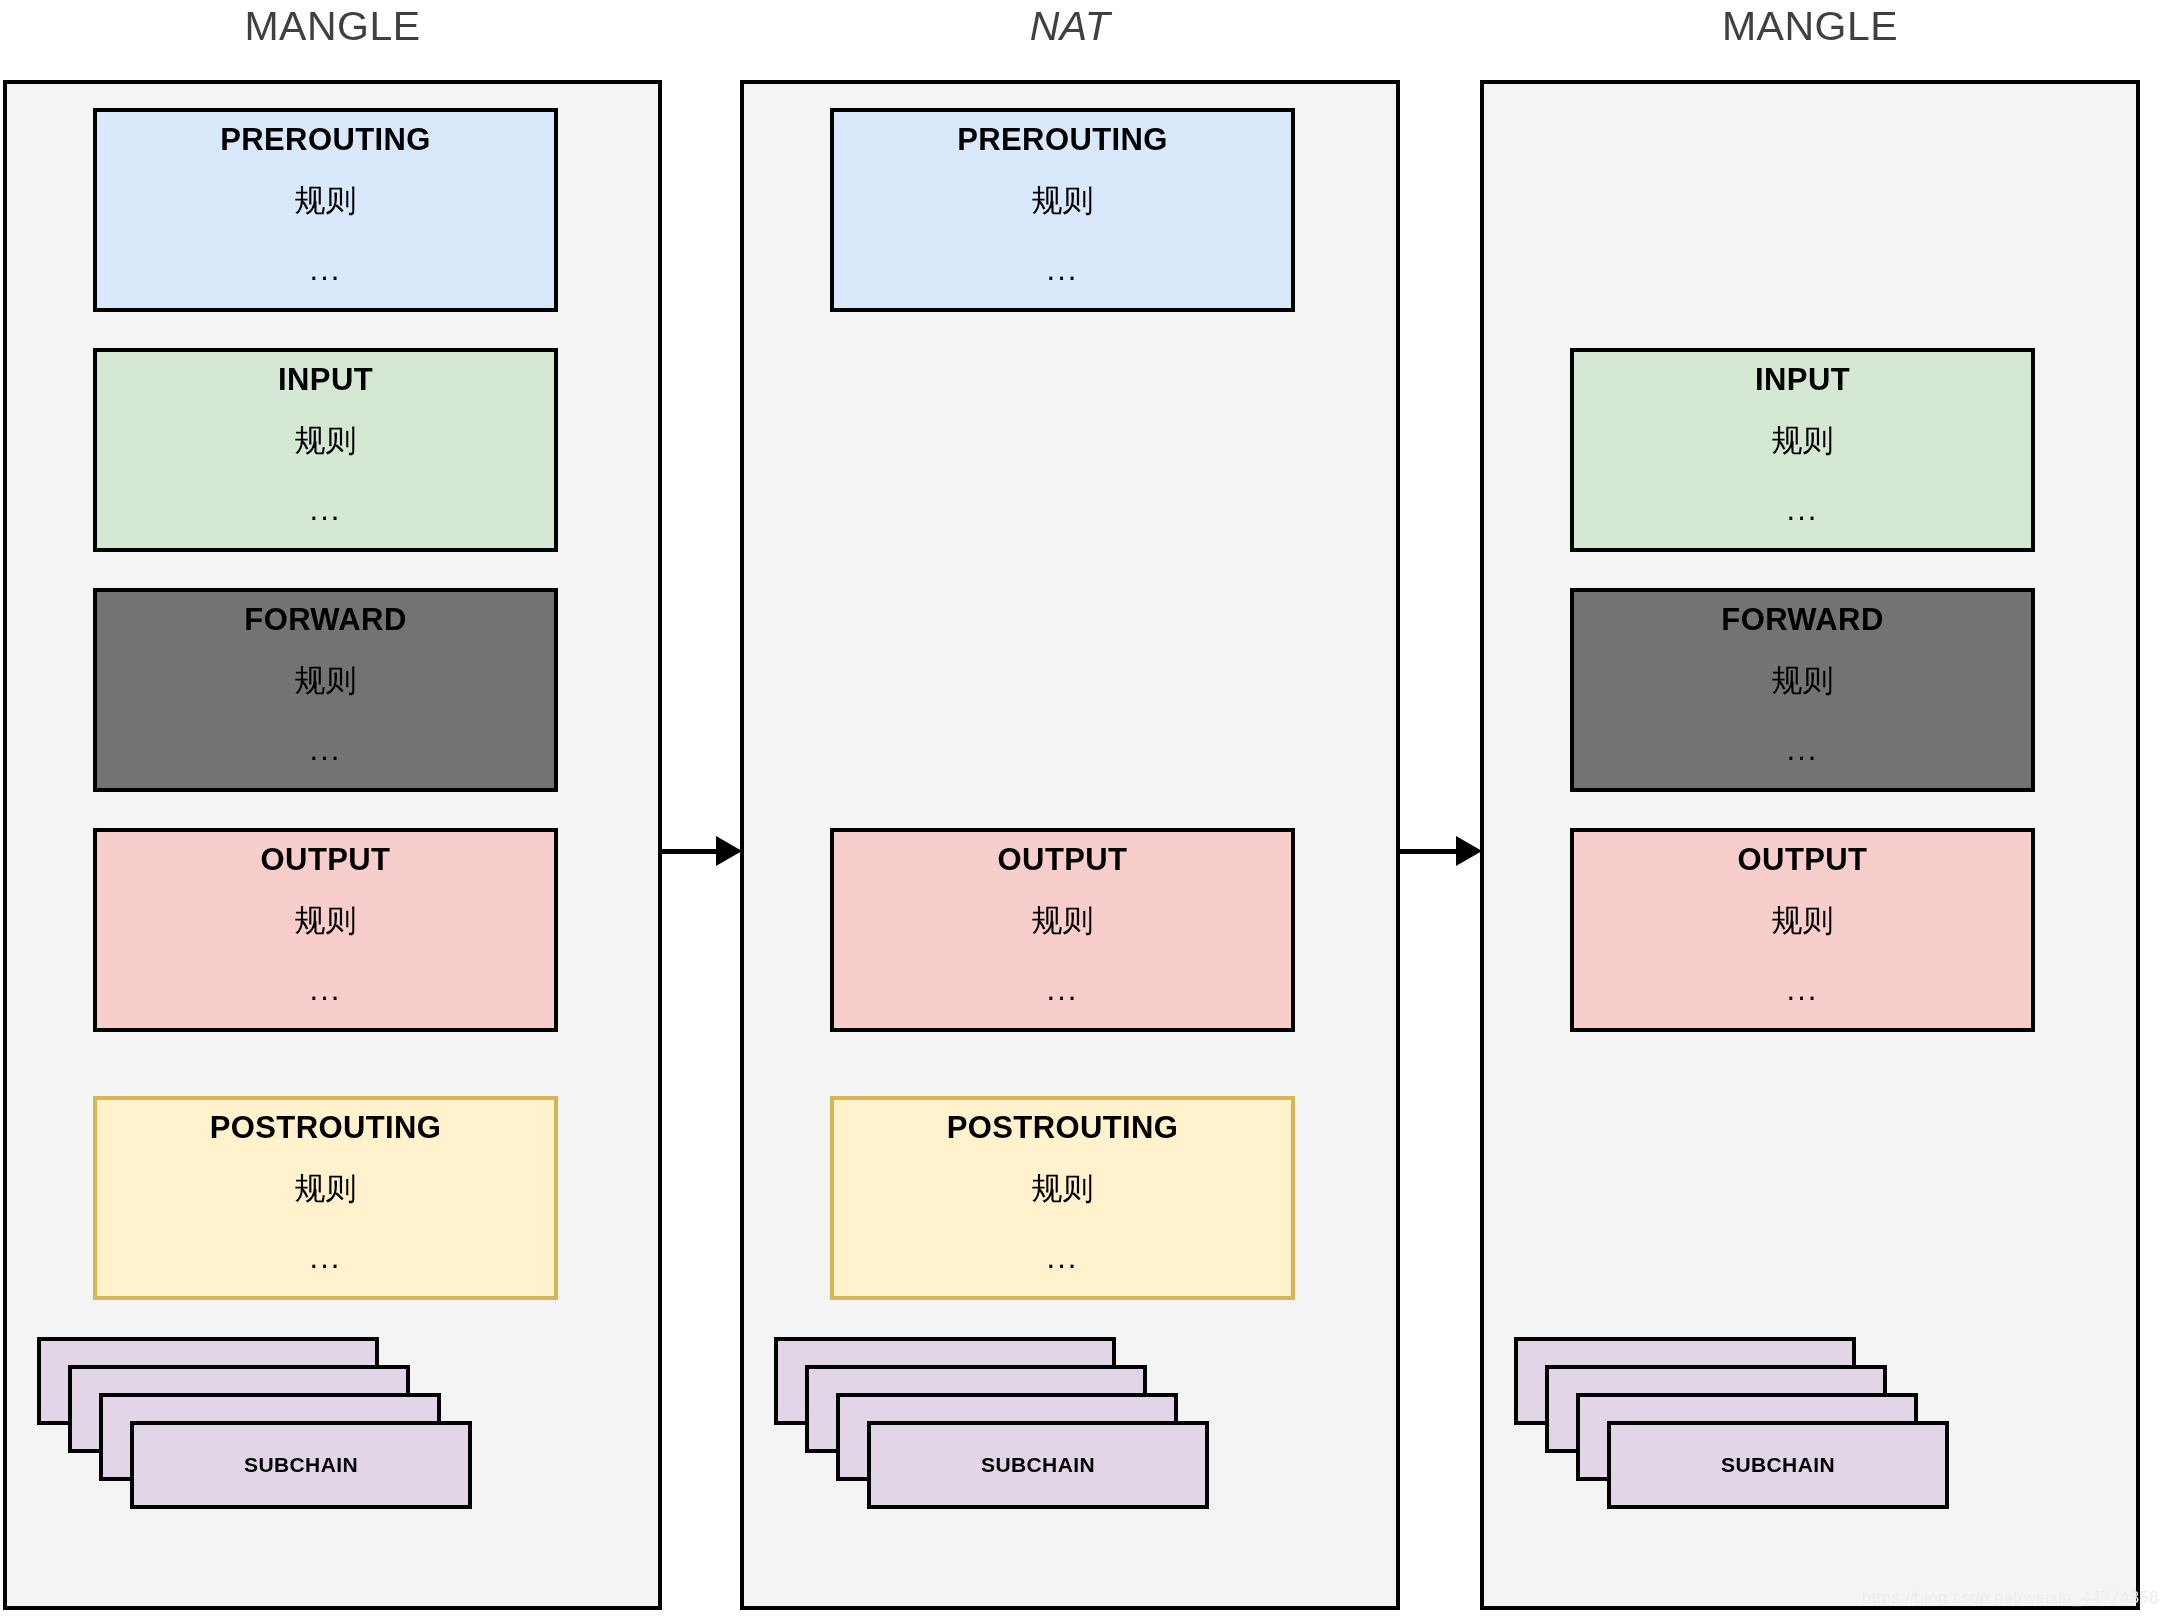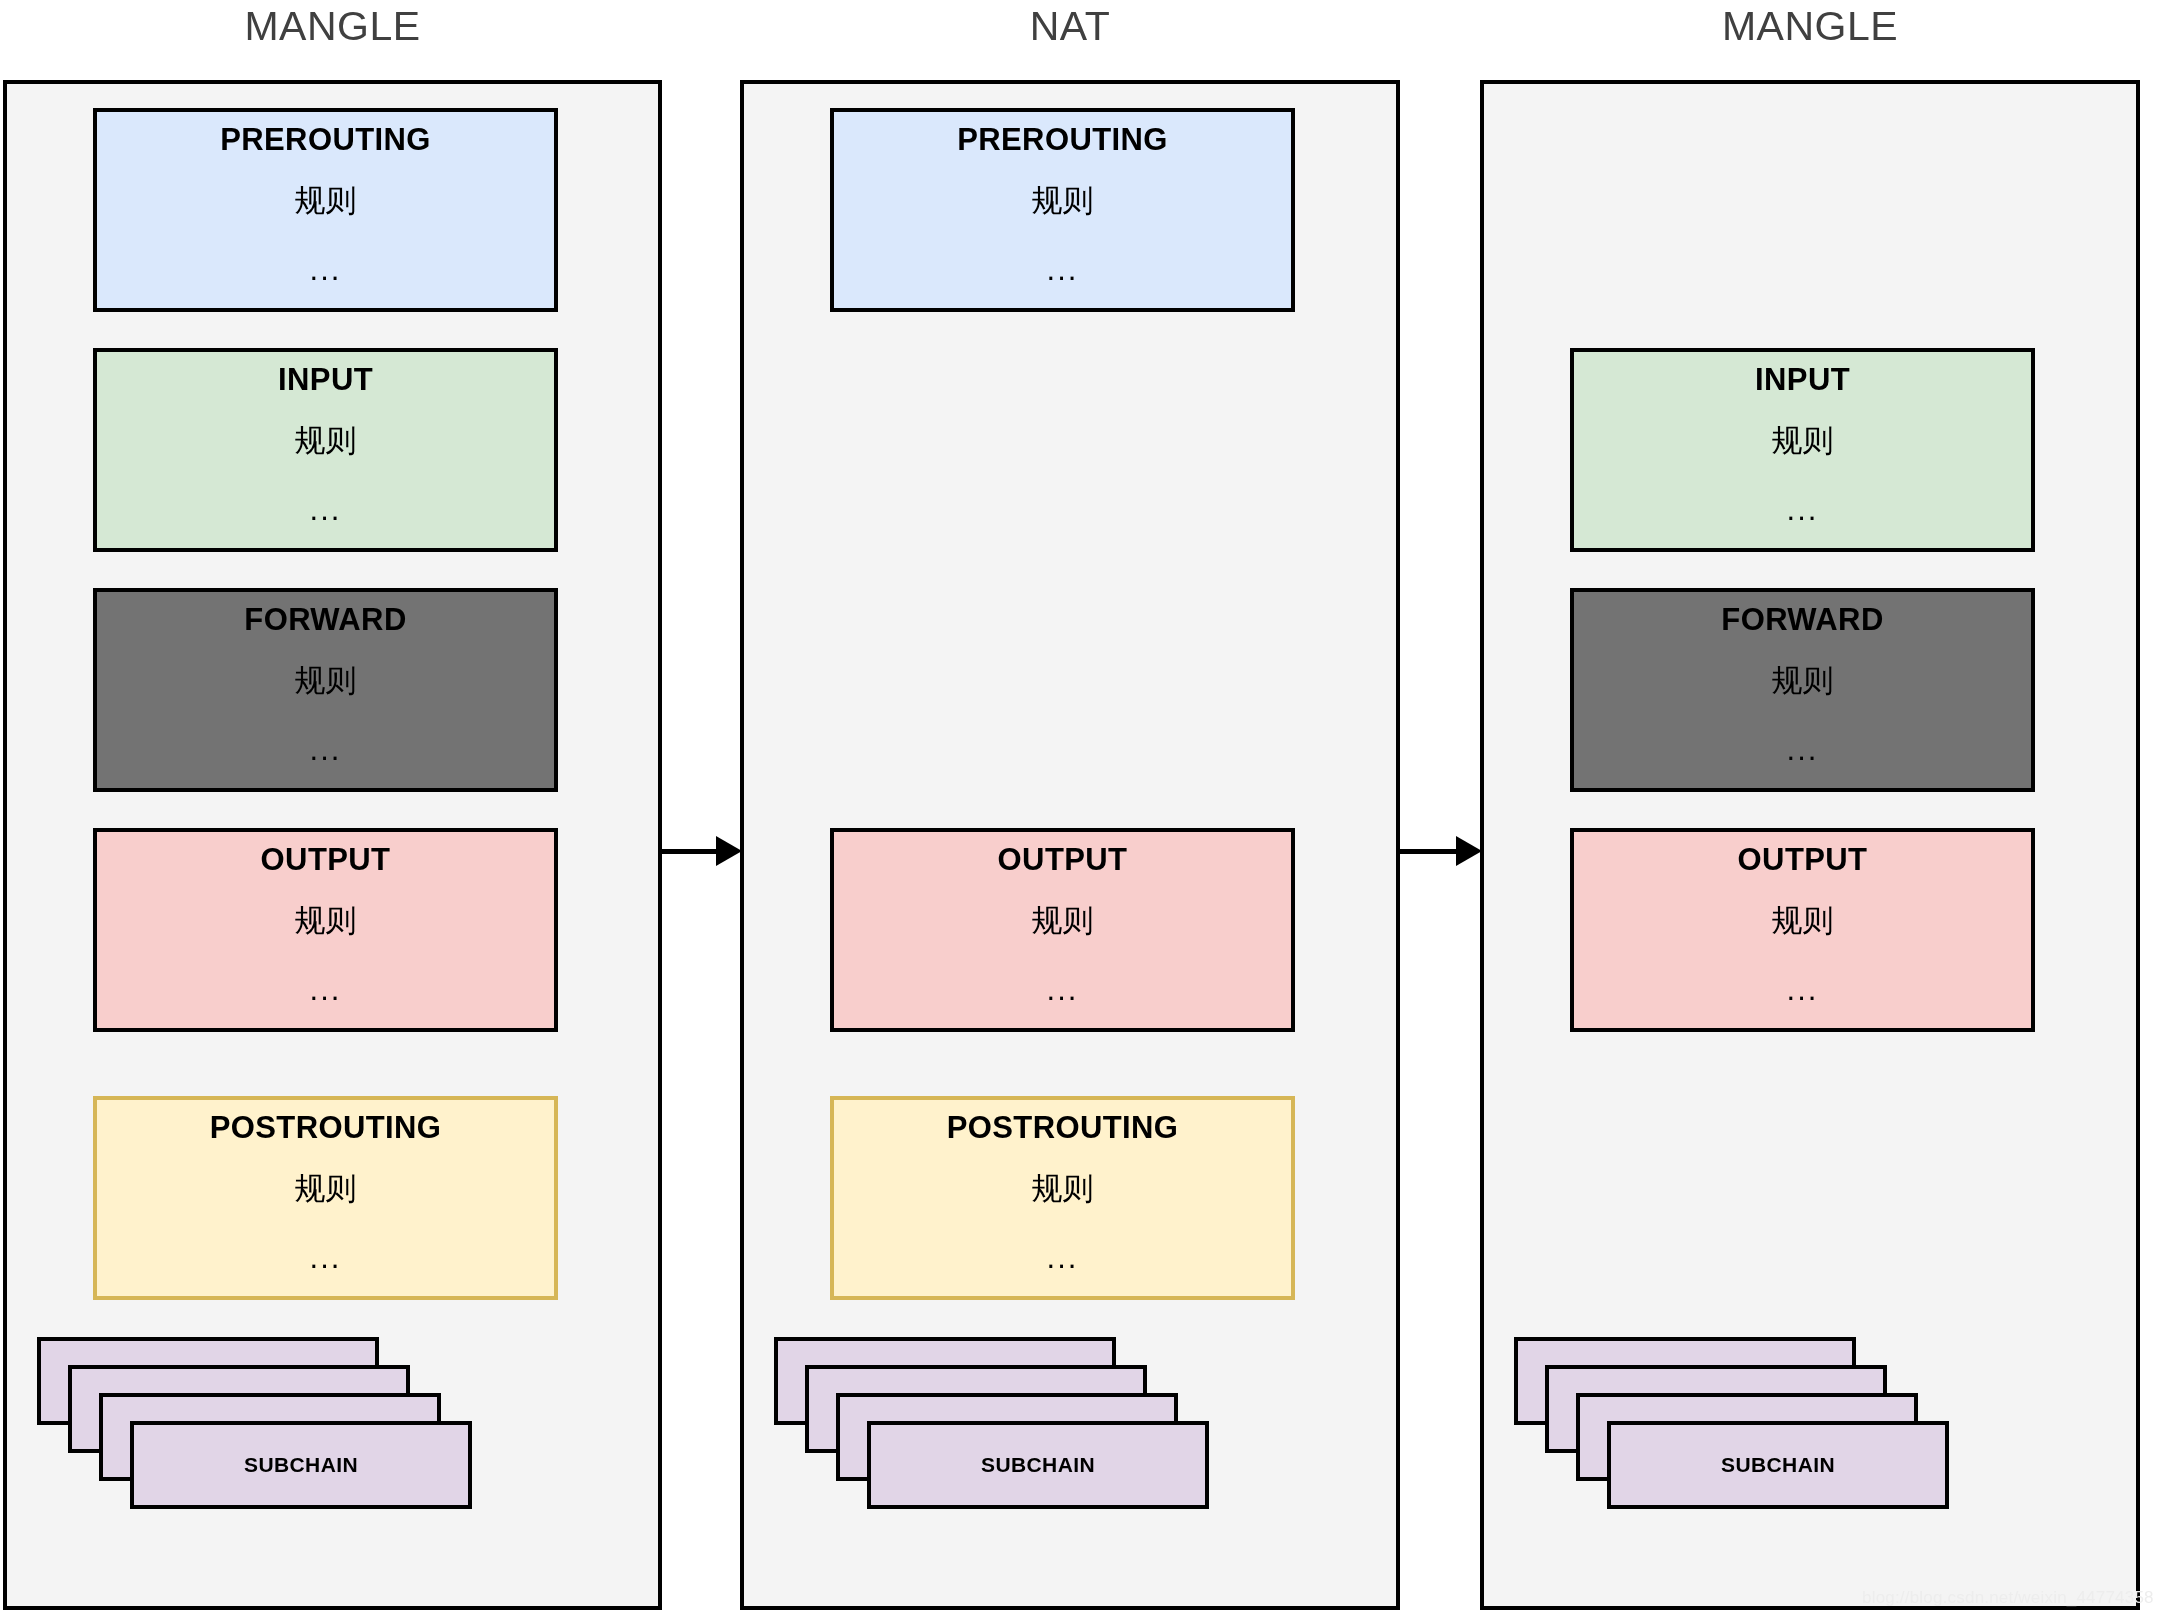--- a/index.html
+++ b/index.html
@@ -79,21 +79,21 @@
     position:absolute;font-size:17px;color:#ededed;
     white-space:nowrap;letter-spacing:.2px;
   }
 </style>
 </head>
 <body>
 
 <div class="stage">
 
   <div class="table-title" style="left:3px;width:659px;">MANGLE</div>
-  <div class="table-title" style="left:740px;width:660px;">NAT</div>
+  <div class="table-title" style="left:740px;width:660px;font-style:italic;">NAT</div>
   <div class="table-title" style="left:1480px;width:660px;">MANGLE</div>
 
   <div class="panel" style="left:3px;width:659px;">
 
     <div class="chain c-blue" style="left:86px;top:24px;width:465px;height:204px;">
       <div class="cname">PREROUTING</div>
       <div class="crule">规则</div>
       <div class="cdots">...</div>
     </div>
 
@@ -194,15 +194,15 @@
   <div class="arrow" style="left:662px;top:836px;width:80px;">
     <div class="shaft" style="width:56px;"></div>
     <div class="head" style="left:54px;"></div>
   </div>
 
   <div class="arrow" style="left:1400px;top:836px;width:82px;">
     <div class="shaft" style="width:58px;"></div>
     <div class="head" style="left:56px;"></div>
   </div>
 
-  <div class="watermark" style="left:1862px;top:1588px;">blog://blog.csdn.net/weixin_44774358</div>
+  <div class="watermark" style="left:1862px;top:1588px;">https://blog.csdn.net/weixin_44774358</div>
 
 </div>
 
 </body></html>

